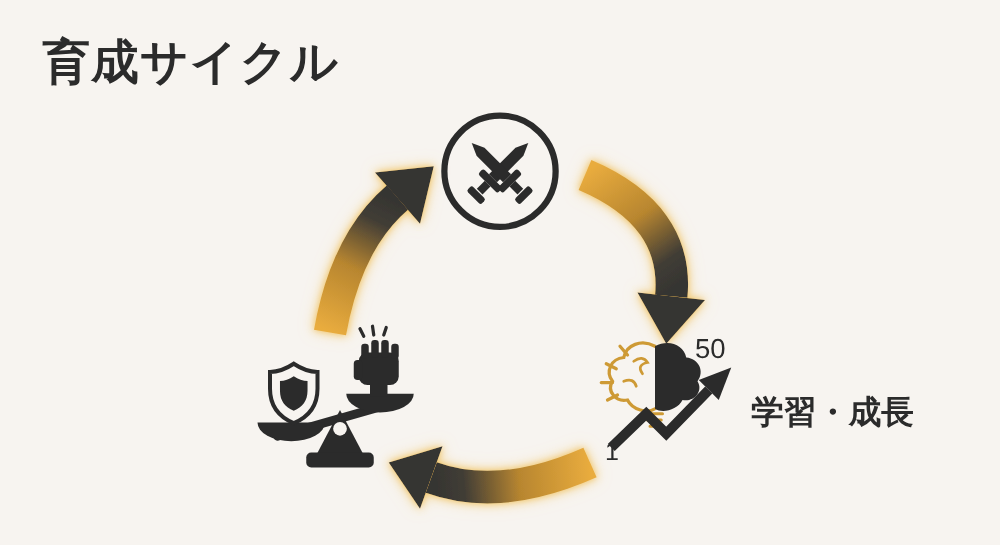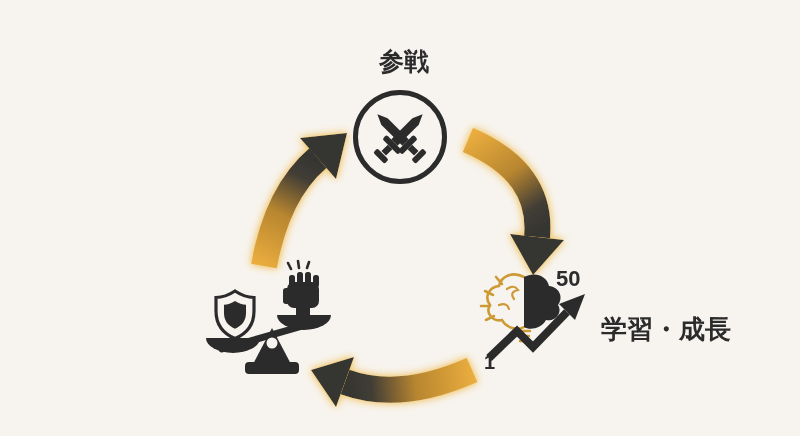--- a/index.html
+++ b/index.html
@@ -18,31 +18,32 @@
     position:absolute;left:34px;top:24px;margin:0;
     font-size:38px;font-weight:800;letter-spacing:1px;color:var(--ink);
   }
   .node-label{
     position:absolute;font-size:26px;font-weight:700;color:var(--ink);white-space:nowrap;
   }
   .label-battle{left:404px;top:45px;transform:translateX(-50%);font-size:25px;}
   .label-growth{left:601px;top:312px;}
   .label-personality{left:80px;top:315px;}
   .chart-num{
-    position:absolute;font-weight:700;color:var(--ink);
+    position:absolute;font-weight:400;color:var(--ink);
   }
   .chart-num-end{left:556px;top:266px;font-size:22px;}
   .chart-num-start{left:484px;top:351px;font-size:20px;}
   svg.diagram{position:absolute;left:0;top:0;}
 </style>
 </head>
 <body>
 
 <div class="stage">
 
+  <h1 class="page-title">育成サイクル</h1>
 
   <svg class="diagram" width="800" height="436" viewBox="0 0 800 436">
     <defs>
       <linearGradient id="gradTR" gradientUnits="userSpaceOnUse" x1="468" y1="138" x2="537" y2="235">
         <stop offset="0" stop-color="#E9AC3E"></stop>
         <stop offset="0.45" stop-color="#B8862F"></stop>
         <stop offset="0.8" stop-color="#413D36"></stop>
         <stop offset="1" stop-color="#343431"></stop>
       </linearGradient>
       <linearGradient id="gradBottom" gradientUnits="userSpaceOnUse" x1="472" y1="370" x2="345" y2="382">
@@ -127,18 +128,17 @@
         <rect x="289" y="275" width="6" height="12" rx="2.5"></rect>
         <rect x="297" y="272" width="6" height="14" rx="2.5"></rect>
         <rect x="305" y="272" width="6" height="14" rx="2.5"></rect>
         <rect x="313" y="275" width="6" height="12" rx="2.5"></rect>
         <rect x="283" y="288" width="7" height="16" rx="3"></rect>
         <path d="M 291 269 L 288 263 M 299 268 L 298 261 M 307 268 L 309 262" stroke="#2B2B2B" stroke-width="2.6" stroke-linecap="round" fill="none"></path>
       </g>
     </g>
   </svg>
 
-  <div class="node-label label-battle">参戦</div>
   <div class="node-label label-growth">学習・成長</div>
   <div class="chart-num chart-num-end">50</div>
   <div class="chart-num chart-num-start">1</div>
 
 </div>
 
 </body></html>

